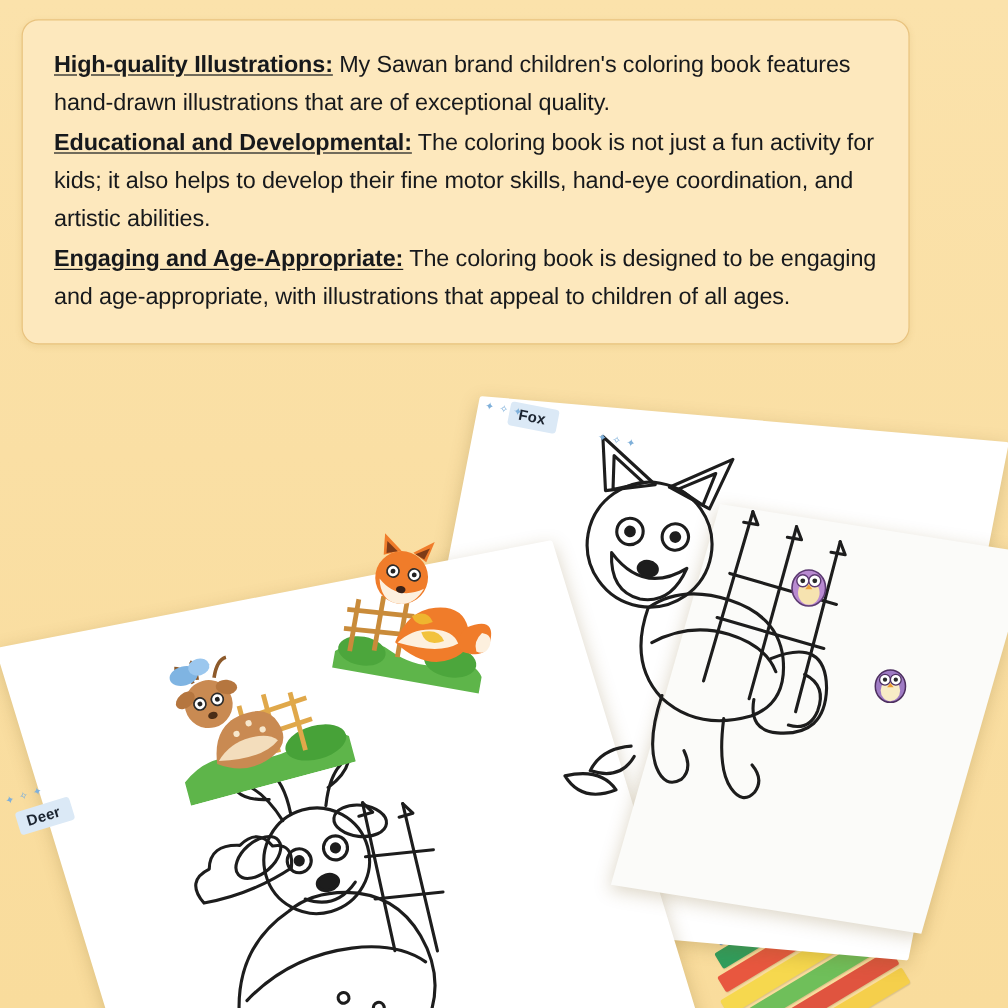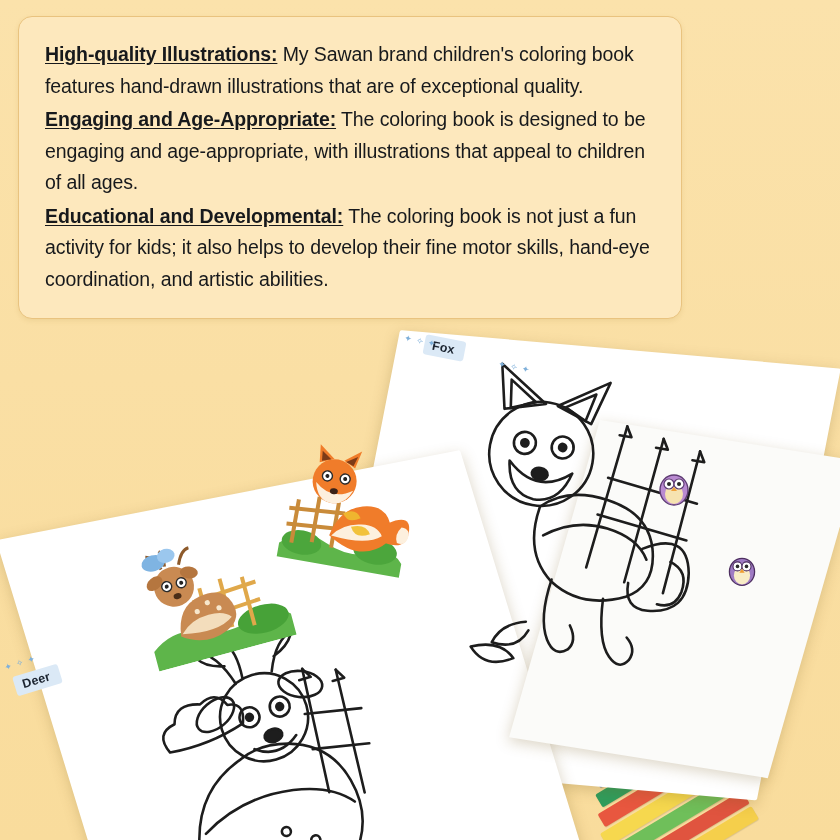--- a/index.html
+++ b/index.html
@@ -19,21 +19,21 @@
     height: 840px;
     background: linear-gradient(180deg, #fbe2ab 0%, #fadfa4 45%, #f9dc9c 100%);
     overflow: hidden;
   }
 
   
   .feature-card {
     position: absolute;
     left: 18px;
     top: 16px;
-    width: 664px;
+    width: 740px;
     box-sizing: border-box;
     padding: 22px 26px 20px 26px;
     background: #fde8bd;
     border: 1px solid #e9c37f;
     border-radius: 14px;
     box-shadow: 0 2px 5px rgba(160, 120, 40, 0.12);
     z-index: 40;
   }
   .feature-para {
     font-size: 19.5px;
@@ -172,24 +172,24 @@
 </head>
 <body>
 
 <div id="stage">
 
   <div class="feature-card">
     <p class="feature-para">
       <span class="lead">High-quality Illustrations:</span><span> My Sawan brand children's coloring book features hand-drawn illustrations that are of exceptional quality.</span>
     </p>
     <p class="feature-para">
-      <span class="lead">Engaging and Age-Appropriate:</span><span> The coloring book is designed to be engaging and age-appropriate, with illustrations that appeal to children of all ages.</span>
+      <span class="lead">Educational and Developmental:</span><span> The coloring book is not just a fun activity for kids; it also helps to develop their fine motor skills, hand-eye coordination, and artistic abilities.</span>
     </p>
     <p class="feature-para">
-      <span class="lead">Educational and Developmental:</span><span> The coloring book is not just a fun activity for kids; it also helps to develop their fine motor skills, hand-eye coordination, and artistic abilities.</span>
+      <span class="lead">Engaging and Age-Appropriate:</span><span> The coloring book is designed to be engaging and age-appropriate, with illustrations that appeal to children of all ages.</span>
     </p>
   </div>
 
   <div class="book-scene">
 
     <div class="page-fan">
       <div class="fan-strip" style="bottom:168px; width:96px; background:#f4c3ce;"></div>
       <div class="fan-strip" style="bottom:150px; width:104px; background:#f08a7c;"></div>
       <div class="fan-strip" style="bottom:132px; width:112px; background:#f3b24a;"></div>
       <div class="fan-strip" style="bottom:114px; width:120px; background:#3f78c2;"></div>

